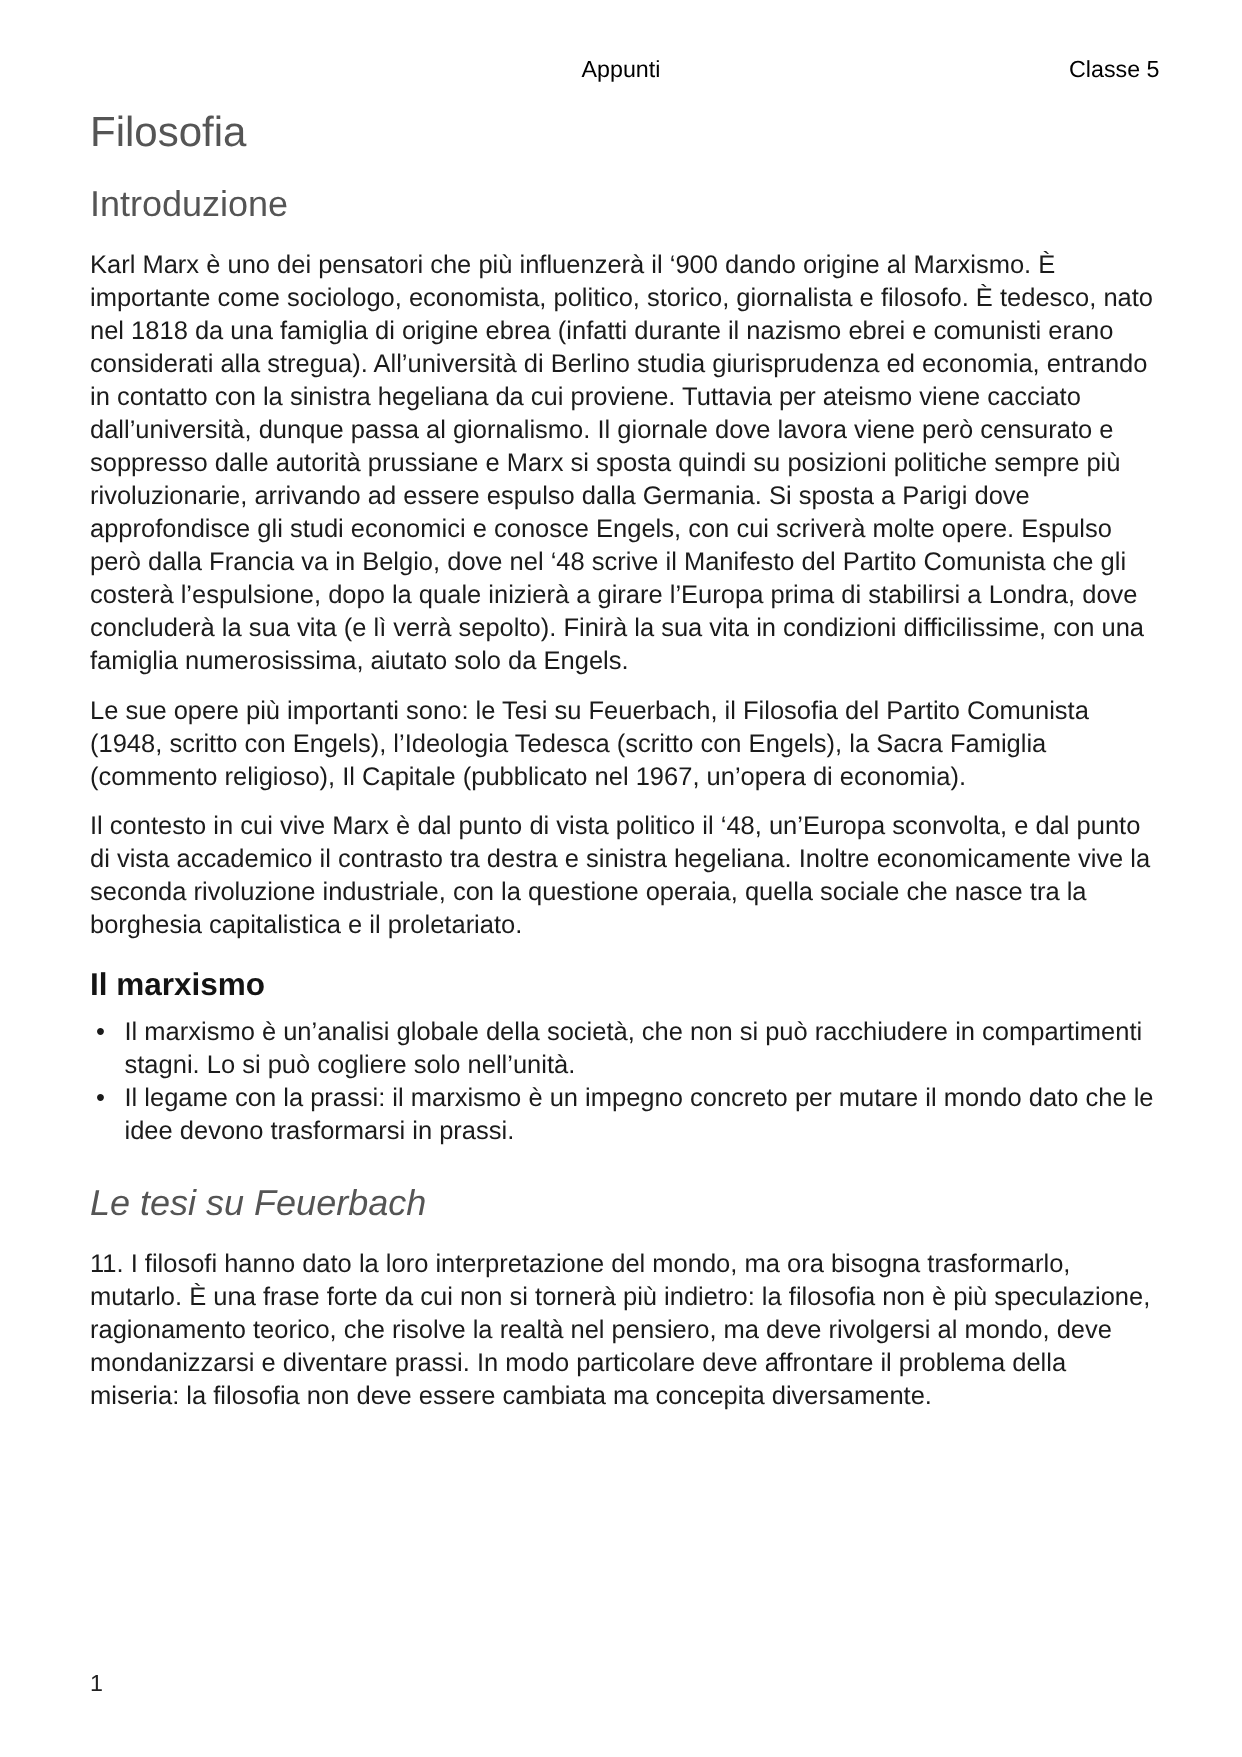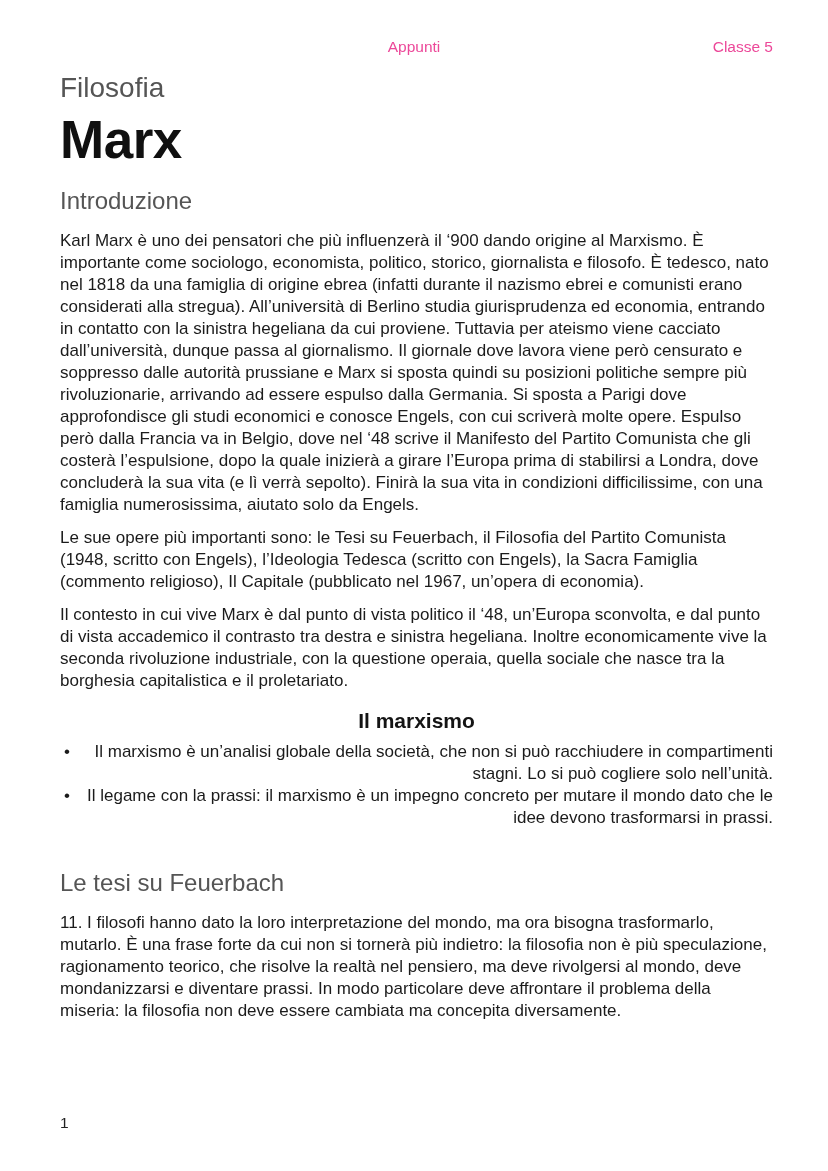--- a/index.html
+++ b/index.html
@@ -15,21 +15,21 @@
     color: #1c1c1c;
     overflow: hidden;
   }
   .page-header {
     position: absolute;
     top: 38px;
     left: 0;
     width: 828px;
     height: 20px;
     font-size: 15.5px;
-    color: #ec4899;
+    color: #000000;
   }
   .header-center {
     position: absolute;
     left: 0;
     right: 0;
     text-align: center;
   }
   .header-right {
     position: absolute;
     right: 55px;
@@ -68,44 +68,43 @@
     margin: 11px 0 0 0;
   }
   .first-para {
   }
   .sub-heading {
     font-size: 21px;
     font-weight: 600;
     color: #141414;
     line-height: 26px;
     margin: 16px 0 0 0;
-    text-align: center;
   }
   .bullet-list {
     margin: 7px 0 0 0;
     padding: 0;
     list-style: none;
   }
   .bullet-item {
     display: flex;
     font-size: 17px;
     line-height: 22px;
     color: #1b1b1b;
   }
   .bullet-glyph {
     flex: 0 0 23px;
     padding-left: 4px;
     box-sizing: border-box;
   }
   .bullet-text {
     flex: 1;
-    text-align: right;
   }
   .section-heading.feuerbach {
-    margin-top: 36px;
+    margin-top: 20px;
+    font-style: italic;
   }
   .page-footer {
     position: absolute;
     left: 60px;
     top: 1114px;
     font-size: 15.5px;
     color: #222222;
   }
 </style>
 </head>
@@ -113,21 +112,20 @@
 
 <header class="page-header">
   <span class="header-center">Appunti</span>
   <span class="header-right">Classe 5</span>
 </header>
 
 <main class="content">
 
   <div class="kicker">Filosofia</div>
 
-  <h1 class="doc-title">Marx</h1>
 
   <h2 class="section-heading">Introduzione</h2>
 
   <p class="body-para first-para">Karl Marx è uno dei pensatori che più influenzerà il ‘900 dando origine al Marxismo. È importante come sociologo, economista, politico, storico, giornalista e filosofo. È tedesco, nato nel 1818 da una famiglia di origine ebrea (infatti durante il nazismo ebrei e comunisti erano considerati alla stregua). All’università di Berlino studia giurisprudenza ed economia, entrando in contatto con la sinistra hegeliana da cui proviene. Tuttavia per ateismo viene cacciato dall’università, dunque passa al giornalismo. Il giornale dove lavora viene però censurato e soppresso dalle autorità prussiane e Marx si sposta quindi su posizioni politiche sempre più rivoluzionarie, arrivando ad essere espulso dalla Germania. Si sposta a Parigi dove approfondisce gli studi economici e conosce Engels, con cui scriverà molte opere. Espulso però dalla Francia va in Belgio, dove nel ‘48 scrive il Manifesto del Partito Comunista che gli costerà l’espulsione, dopo la quale inizierà a girare l’Europa prima di stabilirsi a Londra, dove concluderà la sua vita (e lì verrà sepolto). Finirà la sua vita in condizioni difficilissime, con una famiglia numerosissima, aiutato solo da Engels.</p>
   <p class="body-para">Le sue opere più importanti sono: le Tesi su Feuerbach, il Filosofia del Partito Comunista (1948, scritto con Engels), l’Ideologia Tedesca (scritto con Engels), la Sacra Famiglia (commento religioso), Il Capitale (pubblicato nel 1967, un’opera di economia).</p>
   <p class="body-para">Il contesto in cui vive Marx è dal punto di vista politico il ‘48, un’Europa sconvolta, e dal punto di vista accademico il contrasto tra destra e sinistra hegeliana. Inoltre economicamente vive la seconda rivoluzione industriale, con la questione operaia, quella sociale che nasce tra la borghesia capitalistica e il proletariato.</p>
 
   <h3 class="sub-heading">Il marxismo</h3>
 
   <ul class="bullet-list">

